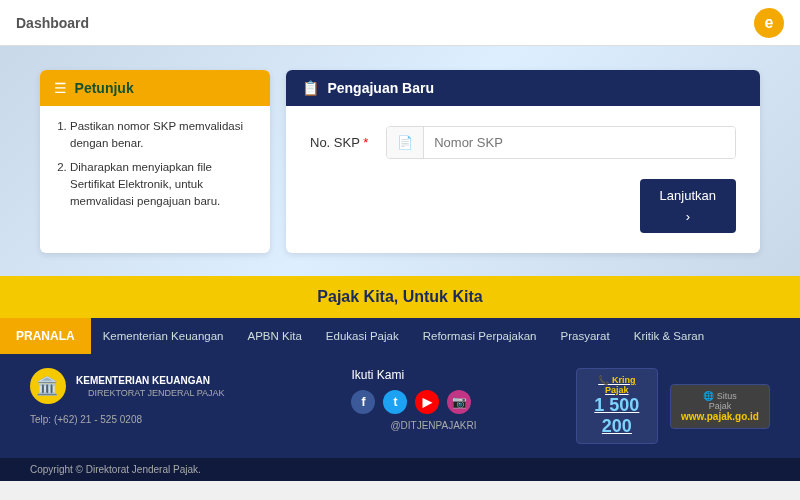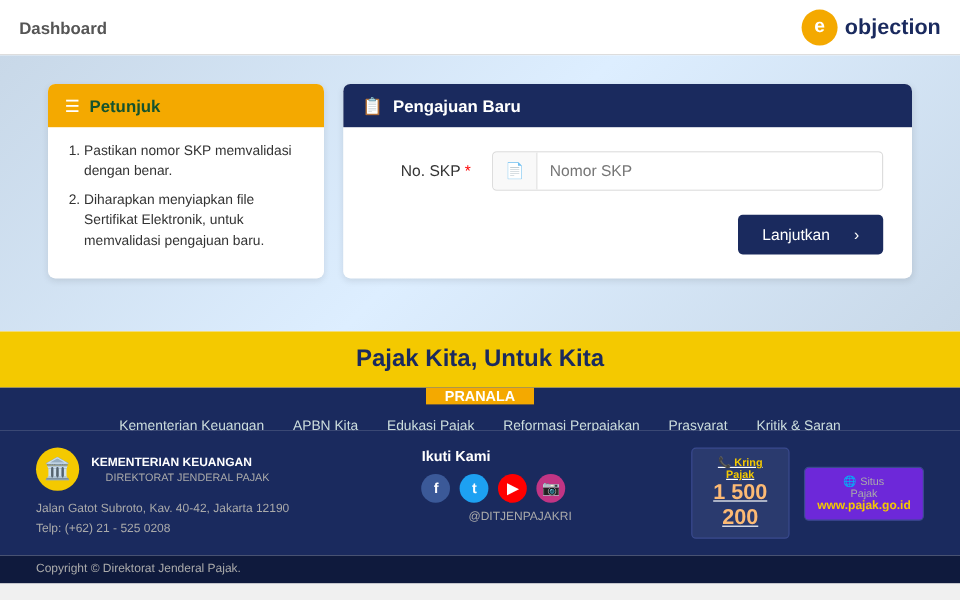--- a/index.html
+++ b/index.html
@@ -138,21 +138,20 @@
       display: flex;
       align-items: center;
       gap: 16px;
       margin-bottom: 16px;
     }
     .form-label {
       font-size: 13px;
       color: #333;
       white-space: nowrap;
       min-width: 60px;
-      margin-left: 24px;
     }
     .form-label .required {
       color: red;
     }
     .form-input-wrapper {
       flex: 1;
       display: flex;
       align-items: center;
       border: 1px solid #ddd;
       border-radius: 4px;
@@ -181,41 +180,41 @@
     .btn-lanjutkan button {
       background: #1a2a5e;
       color: white;
       border: none;
       padding: 9px 20px;
       border-radius: 4px;
       font-size: 13px;
       cursor: pointer;
       display: flex;
       align-items: center;
-      gap: 20px;
+      gap: 6px;
+      flex-direction: column;
     }
 
     
     .yellow-banner {
       background: #f4c900;
       text-align: center;
       padding: 12px;
-      font-size: 20px;
+      font-size: 16px;
       font-weight: bold;
       color: #1a2a5e;
     }
 
     
     .nav-bar {
       background: #1a2a5e;
       display: flex;
       align-items: center;
       height: 36px;
       overflow: hidden;
-      flex-direction: column;
     }
     .nav-pranala {
       background: #f4a900;
       color: white;
       padding: 0 16px;
       height: 100%;
       display: flex;
       align-items: center;
       font-size: 12px;
       font-weight: bold;
@@ -277,21 +276,21 @@
       color: #aaa;
       font-size: 10px;
       line-height: 1.6;
     }
     .footer-social-section {
       flex: 1;
     }
     .footer-social-title {
       color: white;
       font-size: 12px;
-      font-weight: bold;
+      font-weight: normal;
       margin-bottom: 8px;
     }
     .footer-social-icons {
       display: flex;
       gap: 8px;
       margin-bottom: 6px;
     }
     .social-icon {
       width: 24px;
       height: 24px;
@@ -328,24 +327,24 @@
       text-decoration: underline;
     }
     .kring-logo {
       font-size: 9px;
       font-weight: bold;
       color: #f4c900;
     }
     .kring-number {
       font-size: 18px;
       font-weight: bold;
-      color: #fdba74;
+      color: #7dd3fc;
     }
     .situs-box {
-      background: #6d28d9;
+      background: #404040;
       border: 1px solid #3a4a8e;
       border-radius: 4px;
       padding: 6px 10px;
       text-align: center;
       color: white;
     }
     .situs-logo {
       font-size: 9px;
       color: #aaa;
     }
@@ -363,21 +362,20 @@
   </style>
 </head>
 <body>
 
 <div class="header">
   <span class="header-title">Dashboard</span>
   <div class="logo-area">
     <div class="logo-icon">
       <span>e</span>
     </div>
-    <span class="logo-text">objection</span>
   </div>
 </div>
 
 <div class="main-content">
   <div class="bg-buildings"></div>
   <div class="cards-row">
 
     <div class="petunjuk-card">
       <div class="petunjuk-header">
         <span class="petunjuk-header-icon">☰</span>
@@ -440,21 +438,20 @@
 
   <div class="footer-logo-section">
     <div class="footer-logo-row">
       <div class="footer-logo-emblem">🏛️</div>
       <div>
         <div class="footer-org-name">KEMENTERIAN KEUANGAN</div>
         <div class="footer-org-sub">DIREKTORAT JENDERAL PAJAK</div>
       </div>
     </div>
     <div class="footer-address">
-      <div>Jalan Gatot Subroto, Kav. 40-42, Jakarta 12190</div>
       <div>Telp: (+62) 21 - 525 0208</div>
     </div>
   </div>
 
   <div class="footer-social-section">
     <div class="footer-social-title">Ikuti Kami</div>
     <div class="footer-social-icons">
       <div class="social-icon social-fb">f</div>
       <div class="social-icon social-tw">t</div>
       <div class="social-icon social-yt">▶</div>

